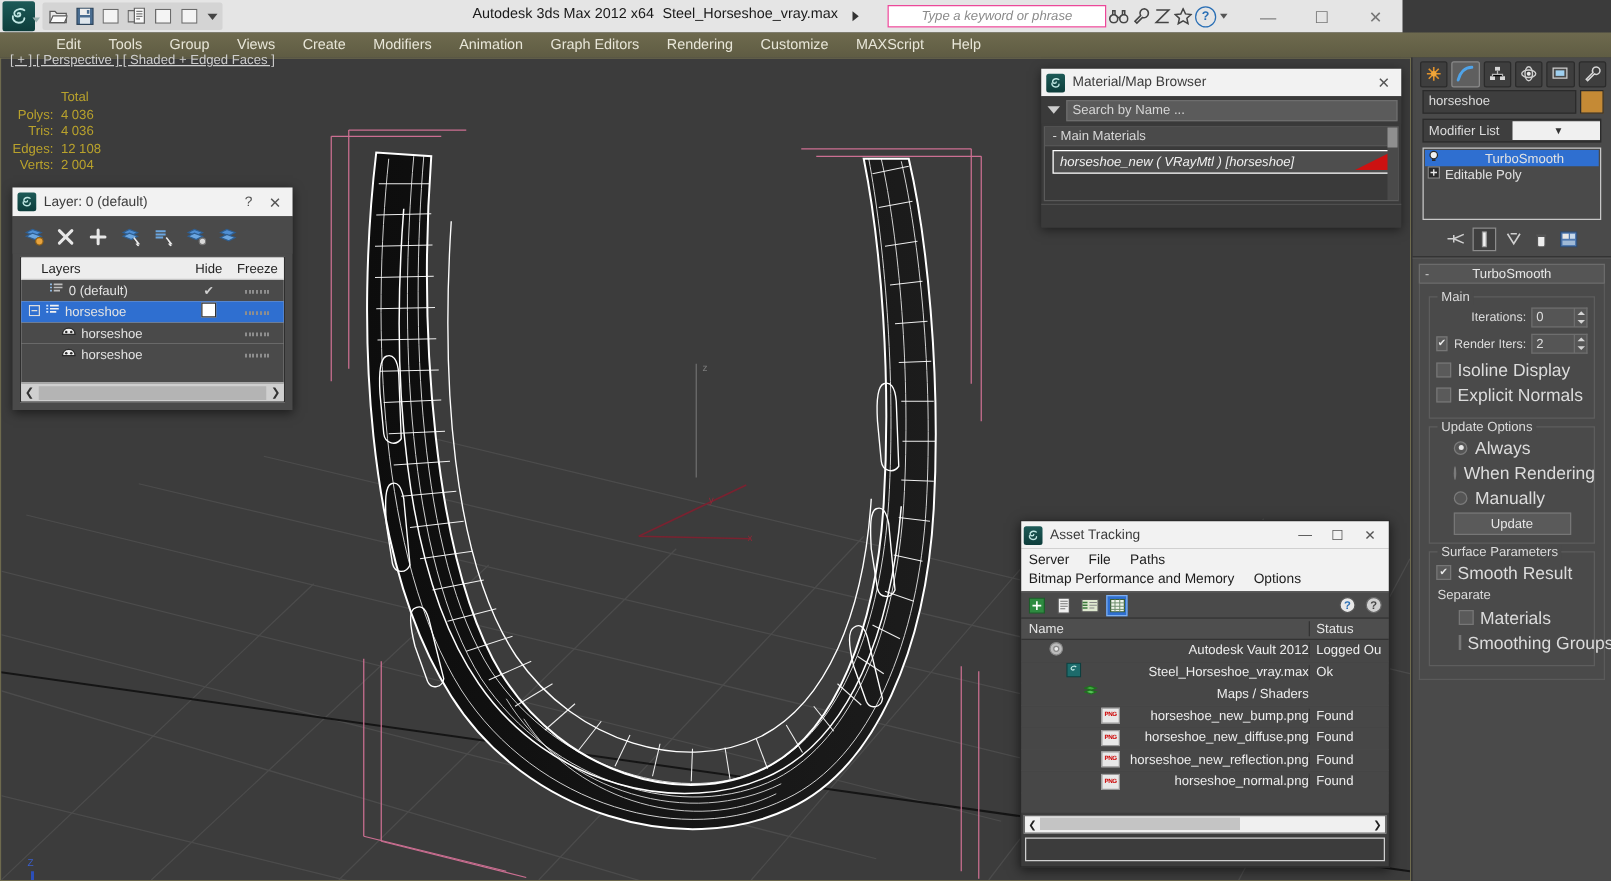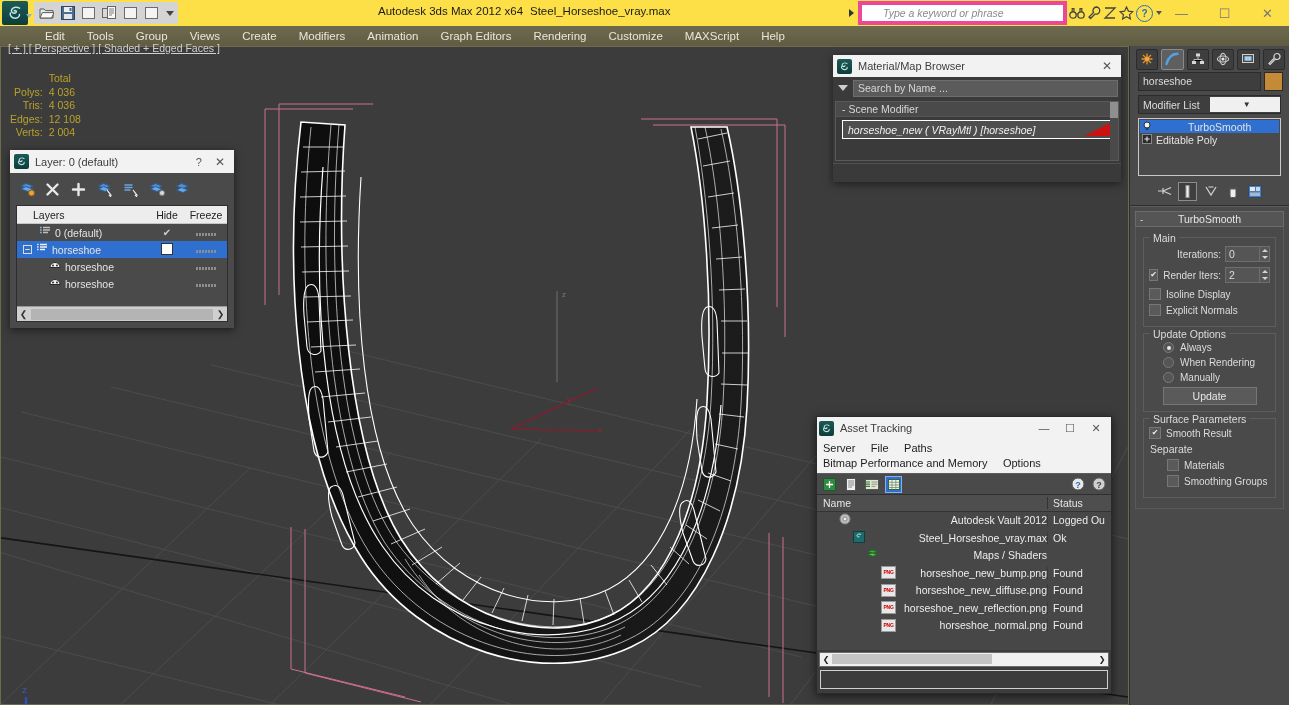--- a/index.html
+++ b/index.html
@@ -1,41 +1,41 @@
 <!DOCTYPE html>
 <html><head>
 <meta charset="utf-8">
 <style>
   html,body{margin:0;padding:0;background:#2b2b2b;}
   body{width:1289px;height:705px;overflow:hidden;font-family:"Liberation Sans",sans-serif;
        -webkit-font-smoothing:antialiased;}
   #app{position:relative;width:1289px;height:705px;background:#3b3b3b;}
 
   
-  .titlebar{position:absolute;left:0;top:0;width:1289px;height:26px;background:#fde047;}
+  .titlebar{position:absolute;left:0;top:0;width:1122px;height:26px;background:#e5e5e5;text-align:center;}
   .maxlogo{position:absolute;left:2px;top:1px;width:26px;height:24px;
            background:linear-gradient(180deg,#1d5a57,#0d3d3b);border-radius:2px;
            display:flex;align-items:center;justify-content:center;}
   .maxlogo svg{display:block;}
   .logo-caret{position:absolute;left:26px;top:14px;width:0;height:0;
               border-left:3px solid transparent;border-right:3px solid transparent;border-top:4px solid #9fb3b2;}
   .qat{position:absolute;left:34px;top:2px;height:22px;background:#d4d4d4;border-radius:2px;
        display:flex;align-items:center;padding:0 4px;gap:4px;}
   .qicon{width:17px;height:17px;display:flex;align-items:center;justify-content:center;}
   .qcaret{width:0;height:0;border-left:4px solid transparent;border-right:4px solid transparent;
           border-top:5px solid #444;margin-left:2px;}
   .apptitle{position:absolute;top:5px;left:378px;font-size:11.5px;color:#1a1a1a;white-space:nowrap;}
   .filetitle{position:absolute;top:5px;left:530px;font-size:11.5px;color:#1a1a1a;white-space:nowrap;}
 
   .searchwrap{position:absolute;right:140px;top:4px;width:300px;height:18px;display:flex;align-items:center;}
   .search-caret{width:0;height:0;border-top:4px solid transparent;border-bottom:4px solid transparent;
                 border-left:5px solid #333;margin-right:4px;}
-  .searchbox{flex:0 0 159px;height:16px;background:#fff;border:4px solid #ec4899;
-             font-size:10.5px;color:#8a8a8a;font-style:italic;padding:0 21px;line-height:16px;
-             white-space:nowrap;overflow:hidden;}
+  .searchbox{flex:0 0 159px;height:16px;background:#fff;border:1px solid #ec4899;
+             font-size:10.5px;color:#8a8a8a;font-style:italic;padding:0 7px;line-height:16px;
+             white-space:nowrap;overflow:hidden;margin-left:19px;}
   .ticon{width:19px;height:18px;display:flex;align-items:center;justify-content:center;margin-left:2px;}
   .helpdot{width:15px;height:15px;border-radius:50%;border:1.5px solid #2a6fb5;color:#2a6fb5;
            font-size:10px;font-weight:bold;display:flex;align-items:center;justify-content:center;}
   .hcaret{width:0;height:0;border-left:3px solid transparent;border-right:3px solid transparent;
           border-top:4px solid #555;margin-left:3px;}
   .winbtns{position:absolute;right:0;top:0;height:26px;display:flex;}
   .winbtn{width:43px;height:26px;display:flex;align-items:center;justify-content:center;
           font-size:13px;color:#777;}
 
   
@@ -175,21 +175,21 @@
            color:#dcdcdc;line-height:14px;padding-left:3px;}
   .spinarrows{width:9px;height:14px;background:#565656;border:1px solid #6e6e6e;border-left:none;
               display:flex;flex-direction:column;align-items:center;justify-content:space-around;}
   .spinarrows i{width:0;height:0;border-left:3px solid transparent;border-right:3px solid transparent;}
   .spinarrows i.up{border-bottom:3px solid #d4d4d4;}
   .spinarrows i.dn{border-top:3px solid #d4d4d4;}
   .chkrow{display:flex;align-items:center;margin-bottom:4px;}
   .chk{width:10px;height:10px;background:#5a5a5a;border:1px solid #767676;margin-right:5px;
        display:flex;align-items:center;justify-content:center;font-size:8px;color:#e8e8e8;line-height:1;}
   .chk.on::after{content:'\2714';font-size:8px;color:#ececec;}
-  .chklabel{font-size:10px;color:#dcdcdc;white-space:nowrap;}
+  .chklabel{font-size:14px;color:#dcdcdc;white-space:nowrap;}
   .radrow{display:flex;align-items:center;margin-bottom:4px;padding-left:14px;}
   .rad{width:9px;height:9px;border-radius:50%;background:#555;border:1px solid #7b7b7b;margin-right:6px;
        display:flex;align-items:center;justify-content:center;}
   .rad.on::after{content:'';width:4px;height:4px;border-radius:50%;background:#e8e8e8;}
   .updatebtn{margin:4px auto 0 auto;width:92px;height:16px;background:#5a5a5a;border:1px solid #767676;
              display:flex;align-items:center;justify-content:center;font-size:10.5px;color:#e6e6e6;}
   .sectitle{font-size:10.5px;color:#dcdcdc;margin:2px 0 4px 1px;}
 </style>
 </head>
 <body>
@@ -634,21 +634,21 @@
           </svg>
       </div>
       <div class="dlg-title">Material/Map Browser</div>
       <div class="dlg-x">✕</div>
     </div>
     <div class="mat-search">
       <div class="msc"></div>
       <div class="msfield">Search by Name ...</div>
     </div>
     <div class="mat-body">
-      <div class="mat-group">- Scene Modifier</div>
+      <div class="mat-group">- Main Materials</div>
       <div class="mat-item">
         <span class="mat-item-label">horseshoe_new  ( VRayMtl )  [horseshoe]</span>
         <span class="mat-red"></span>
       </div>
       <div class="mat-sb">
           <i></i>
         </div>
     </div>
     <div class="mat-footer"></div>
   </div>

